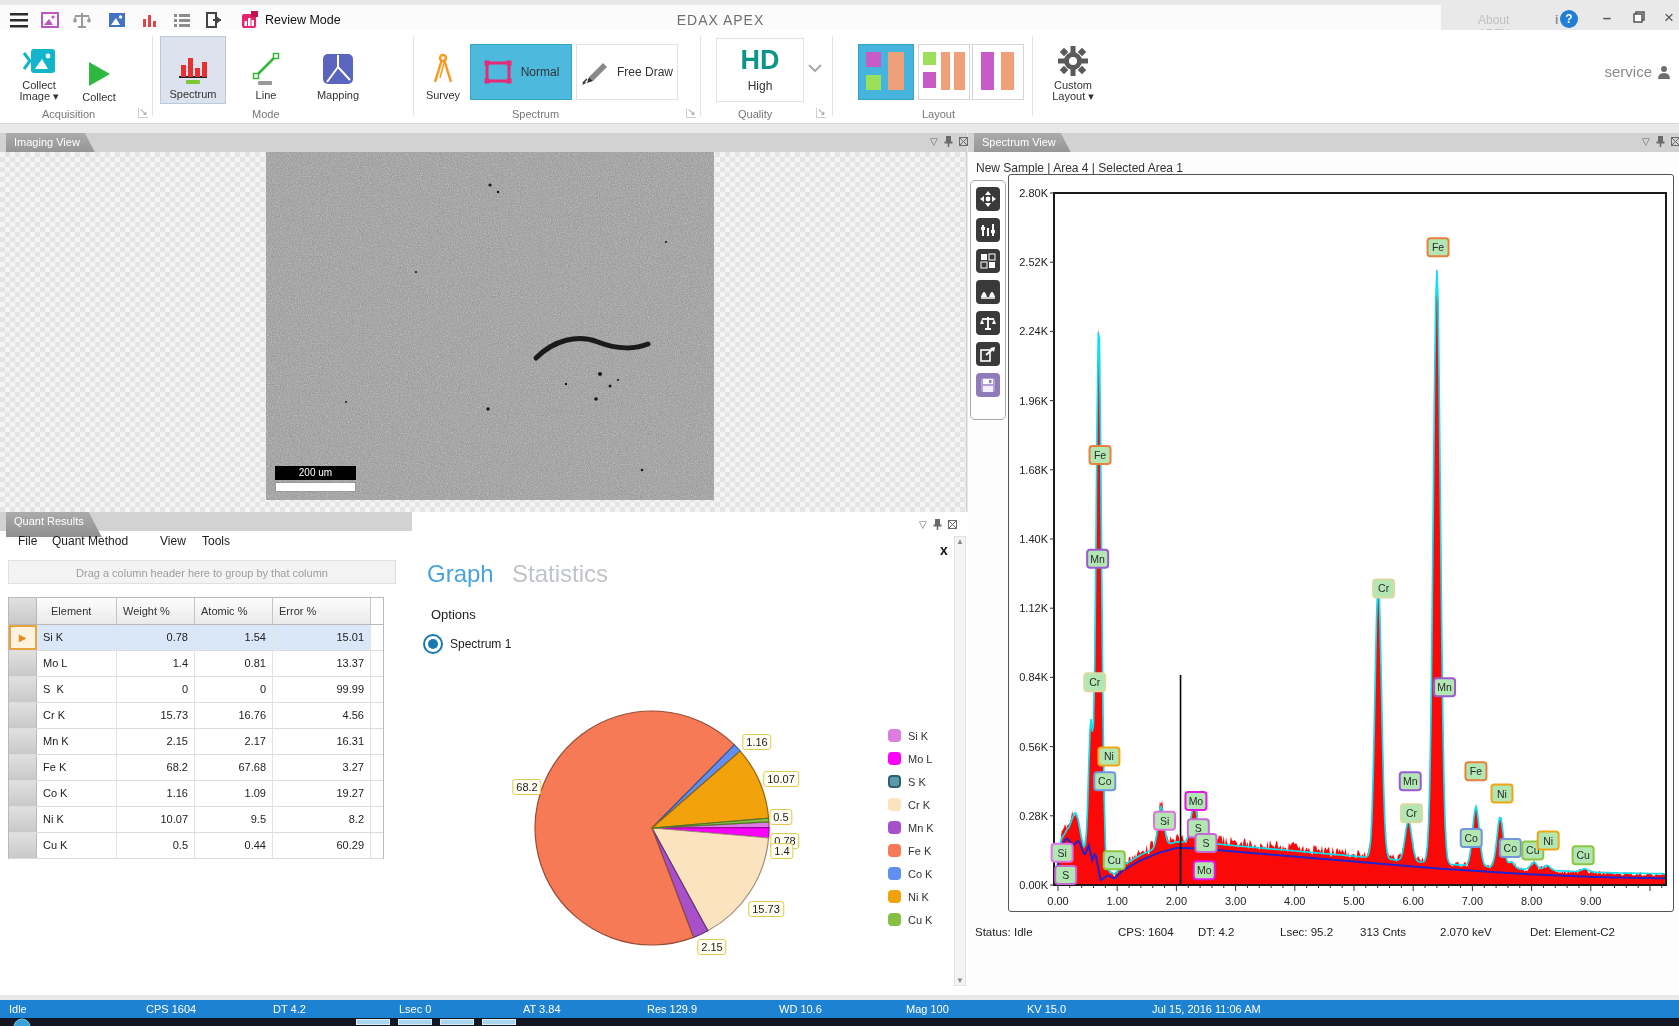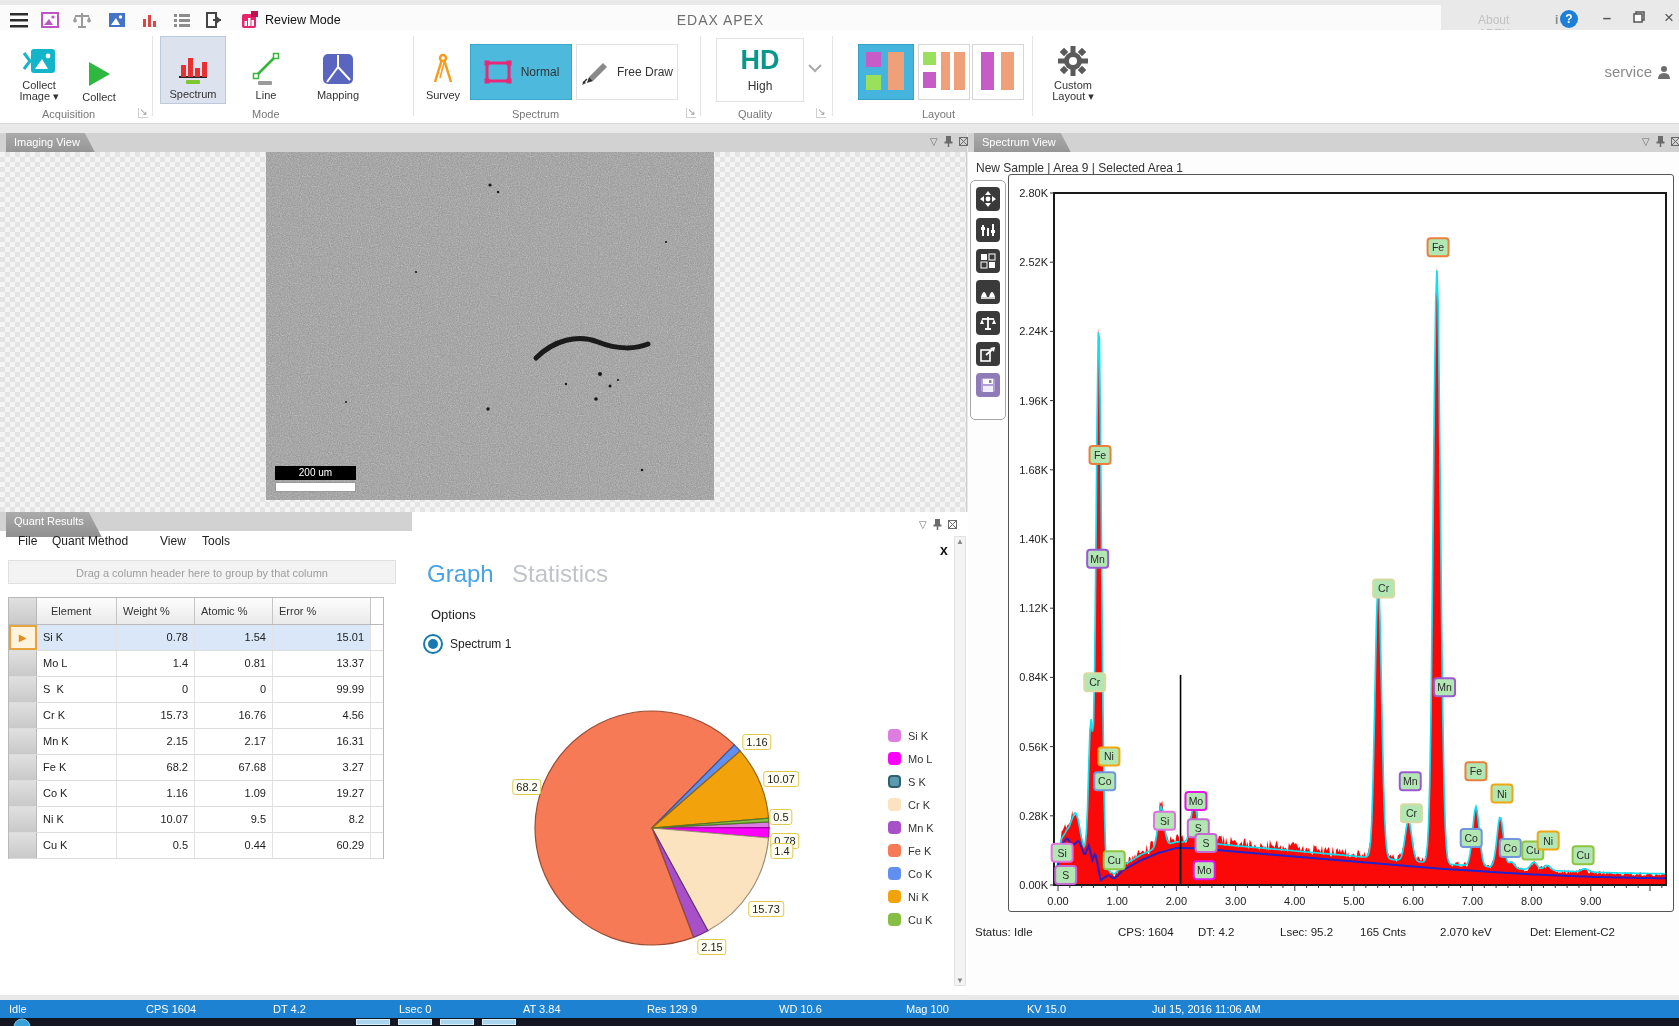--- a/index.html
+++ b/index.html
@@ -531,21 +531,21 @@
             <line x1="4.5" y1="7" x2="4.5" y2="11" stroke="#6b6b6b" stroke-width="1.5"></line>
           </svg>
         <svg width="9" height="9">
             <rect x="0.5" y="0.5" width="8" height="8" fill="none" stroke="#6b6b6b"></rect>
             <line x1="1" y1="1" x2="8" y2="8" stroke="#6b6b6b"></line>
             <line x1="8" y1="1" x2="1" y2="8" stroke="#6b6b6b"></line>
           </svg>
       </div>
     </div>
     <div id="spectrum-content" class="abs">
-      <div id="breadcrumb">New Sample | Area 9 | Selected Area 1</div>
+      <div id="breadcrumb">New Sample | Area 4 | Selected Area 1</div>
       <div id="spec-toolbar">
         <div class="tool-btn">
             <svg width="16" height="16">
               <g fill="#fff">
                 <polygon points="8,0 5,4 11,4"></polygon>
                 <polygon points="8,16 5,12 11,12"></polygon>
                 <polygon points="0,8 4,5 4,11"></polygon>
                 <polygon points="16,8 12,5 12,11"></polygon>
               </g>
               <circle cx="8" cy="8" r="2.4" fill="#fff"></circle>
@@ -798,21 +798,21 @@
             <g>
               <rect x="563.6039999999999" y="671.3428571428572" width="21" height="18" rx="3" fill="#b2e7b4" stroke="#8fc440" stroke-width="2"></rect>
               <text x="574.1039999999999" y="684.3428571428572" text-anchor="middle" font-size="10.5" fill="#2a2a2a">Cu</text>
             </g>
           </svg></div>
       <div id="spec-status">
           <span style="left: 7px;">Status: Idle</span>
           <span style="left: 150px;">CPS: 1604</span>
           <span style="left: 230px;">DT: 4.2</span>
           <span style="left: 312px;">Lsec: 95.2</span>
-          <span style="left: 392px;">165 Cnts</span>
+          <span style="left: 392px;">313 Cnts</span>
           <span style="left: 472px;">2.070 keV</span>
           <span style="left: 562px;">Det: Element-C2</span>
         </div>
     </div>
   </div>
 
   <div id="appbar" class="abs">
       <span style="left: 9px;">Idle</span>
       <span style="left: 146px;">CPS 1604</span>
       <span style="left: 273px;">DT 4.2</span>

